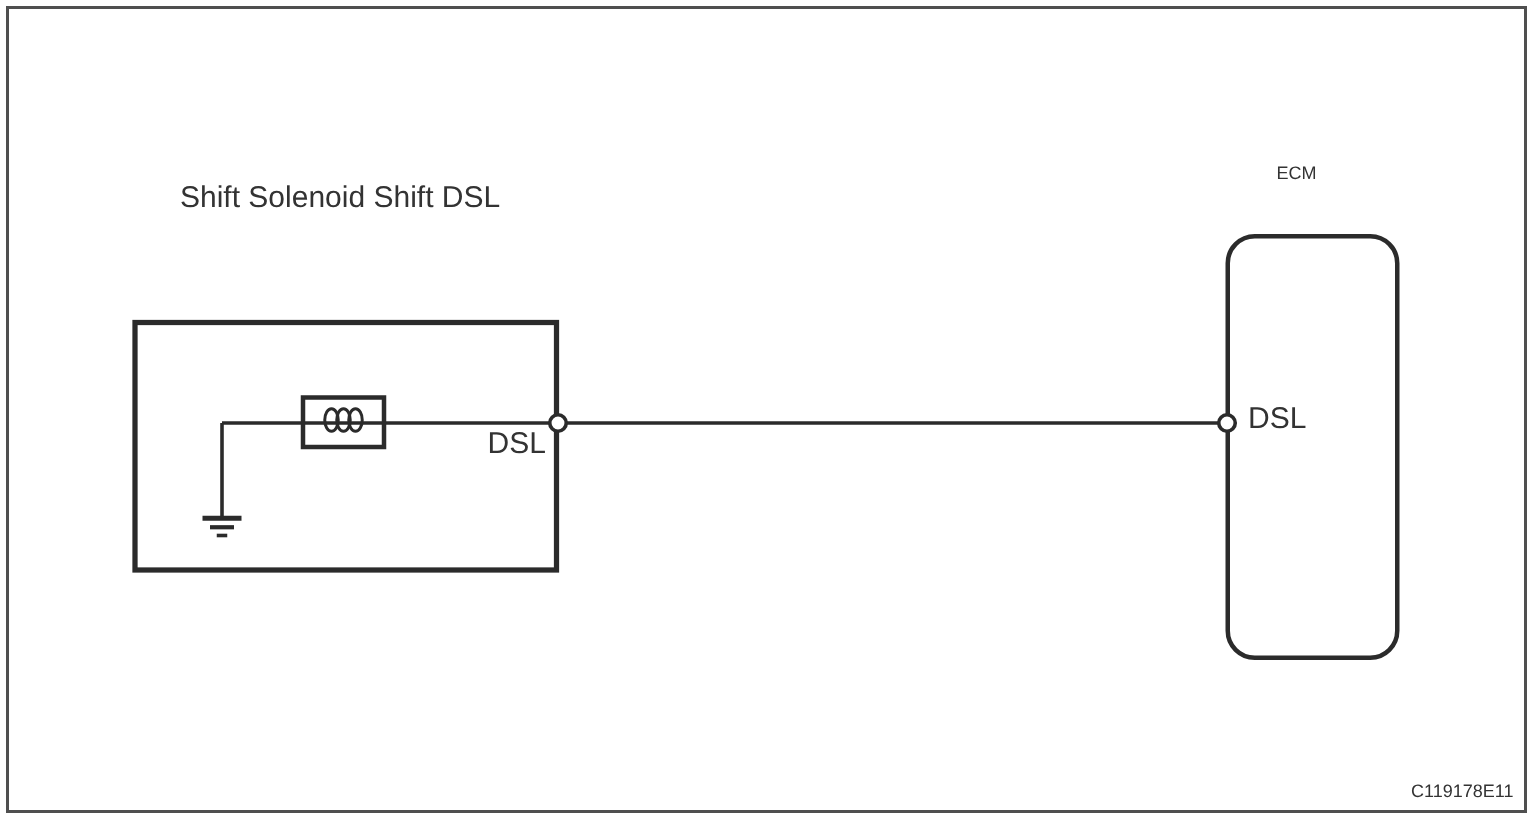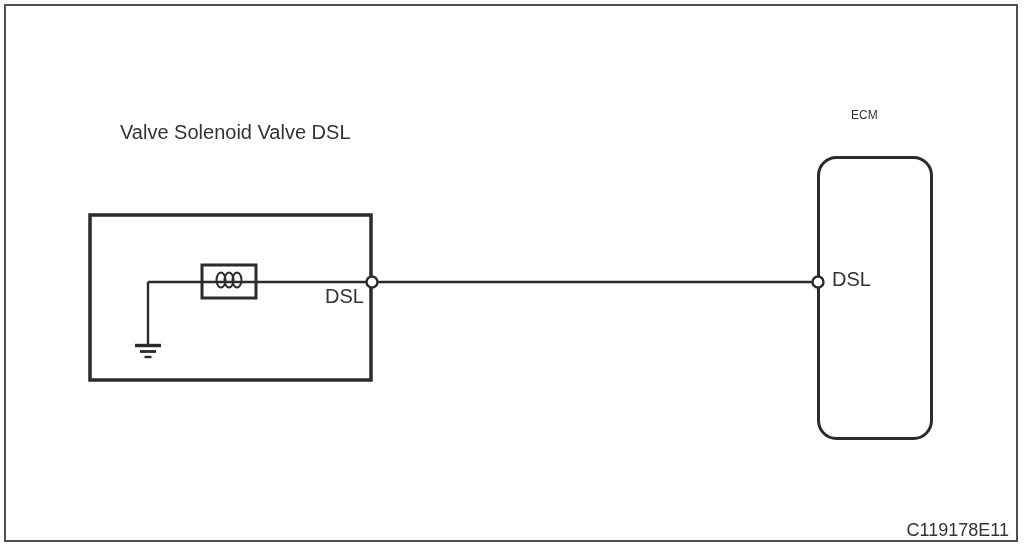--- a/index.html
+++ b/index.html
@@ -51,21 +51,21 @@
     font-size: 20px;
   }
   .dsl-right {
     left: 832px;
     top: 268px;
     font-size: 20px;
   }
   .code {
     right: 15px;
     top: 520px;
-    font-size: 18px;
+    font-size: 12px;
   }
 </style>
 </head>
 <body>
 
 <div class="stage">
 
   <div class="frame"></div>
 
   <svg class="layer" width="1024" height="545" viewBox="0 0 1024 545">
@@ -90,21 +90,21 @@
       <ellipse cx="237" cy="280" rx="4.5" ry="7.5" fill="none" stroke-width="2" stroke="#2b2b2b"></ellipse>
     </g>
 
     <rect x="818.5" y="157.5" width="113" height="281" rx="18" ry="18" fill="none" stroke-width="3" stroke="#2b2b2b"></rect>
 
     <circle cx="372" cy="282" r="5.5" fill="#ffffff" stroke-width="2.4" stroke="#2b2b2b"></circle>
     <circle cx="818" cy="282" r="5.5" fill="#ffffff" stroke-width="2.4" stroke="#2b2b2b"></circle>
   </svg>
 
   <div class="t title">
-    <div>Valve Solenoid Valve DSL</div>
+    <div>Shift Solenoid Shift DSL</div>
   </div>
 
   <div class="t ecm-title">ECM</div>
 
   <div class="t dsl-left">DSL</div>
 
   <div class="t dsl-right">DSL</div>
 
   <div class="t code">C119178E11</div>
 

